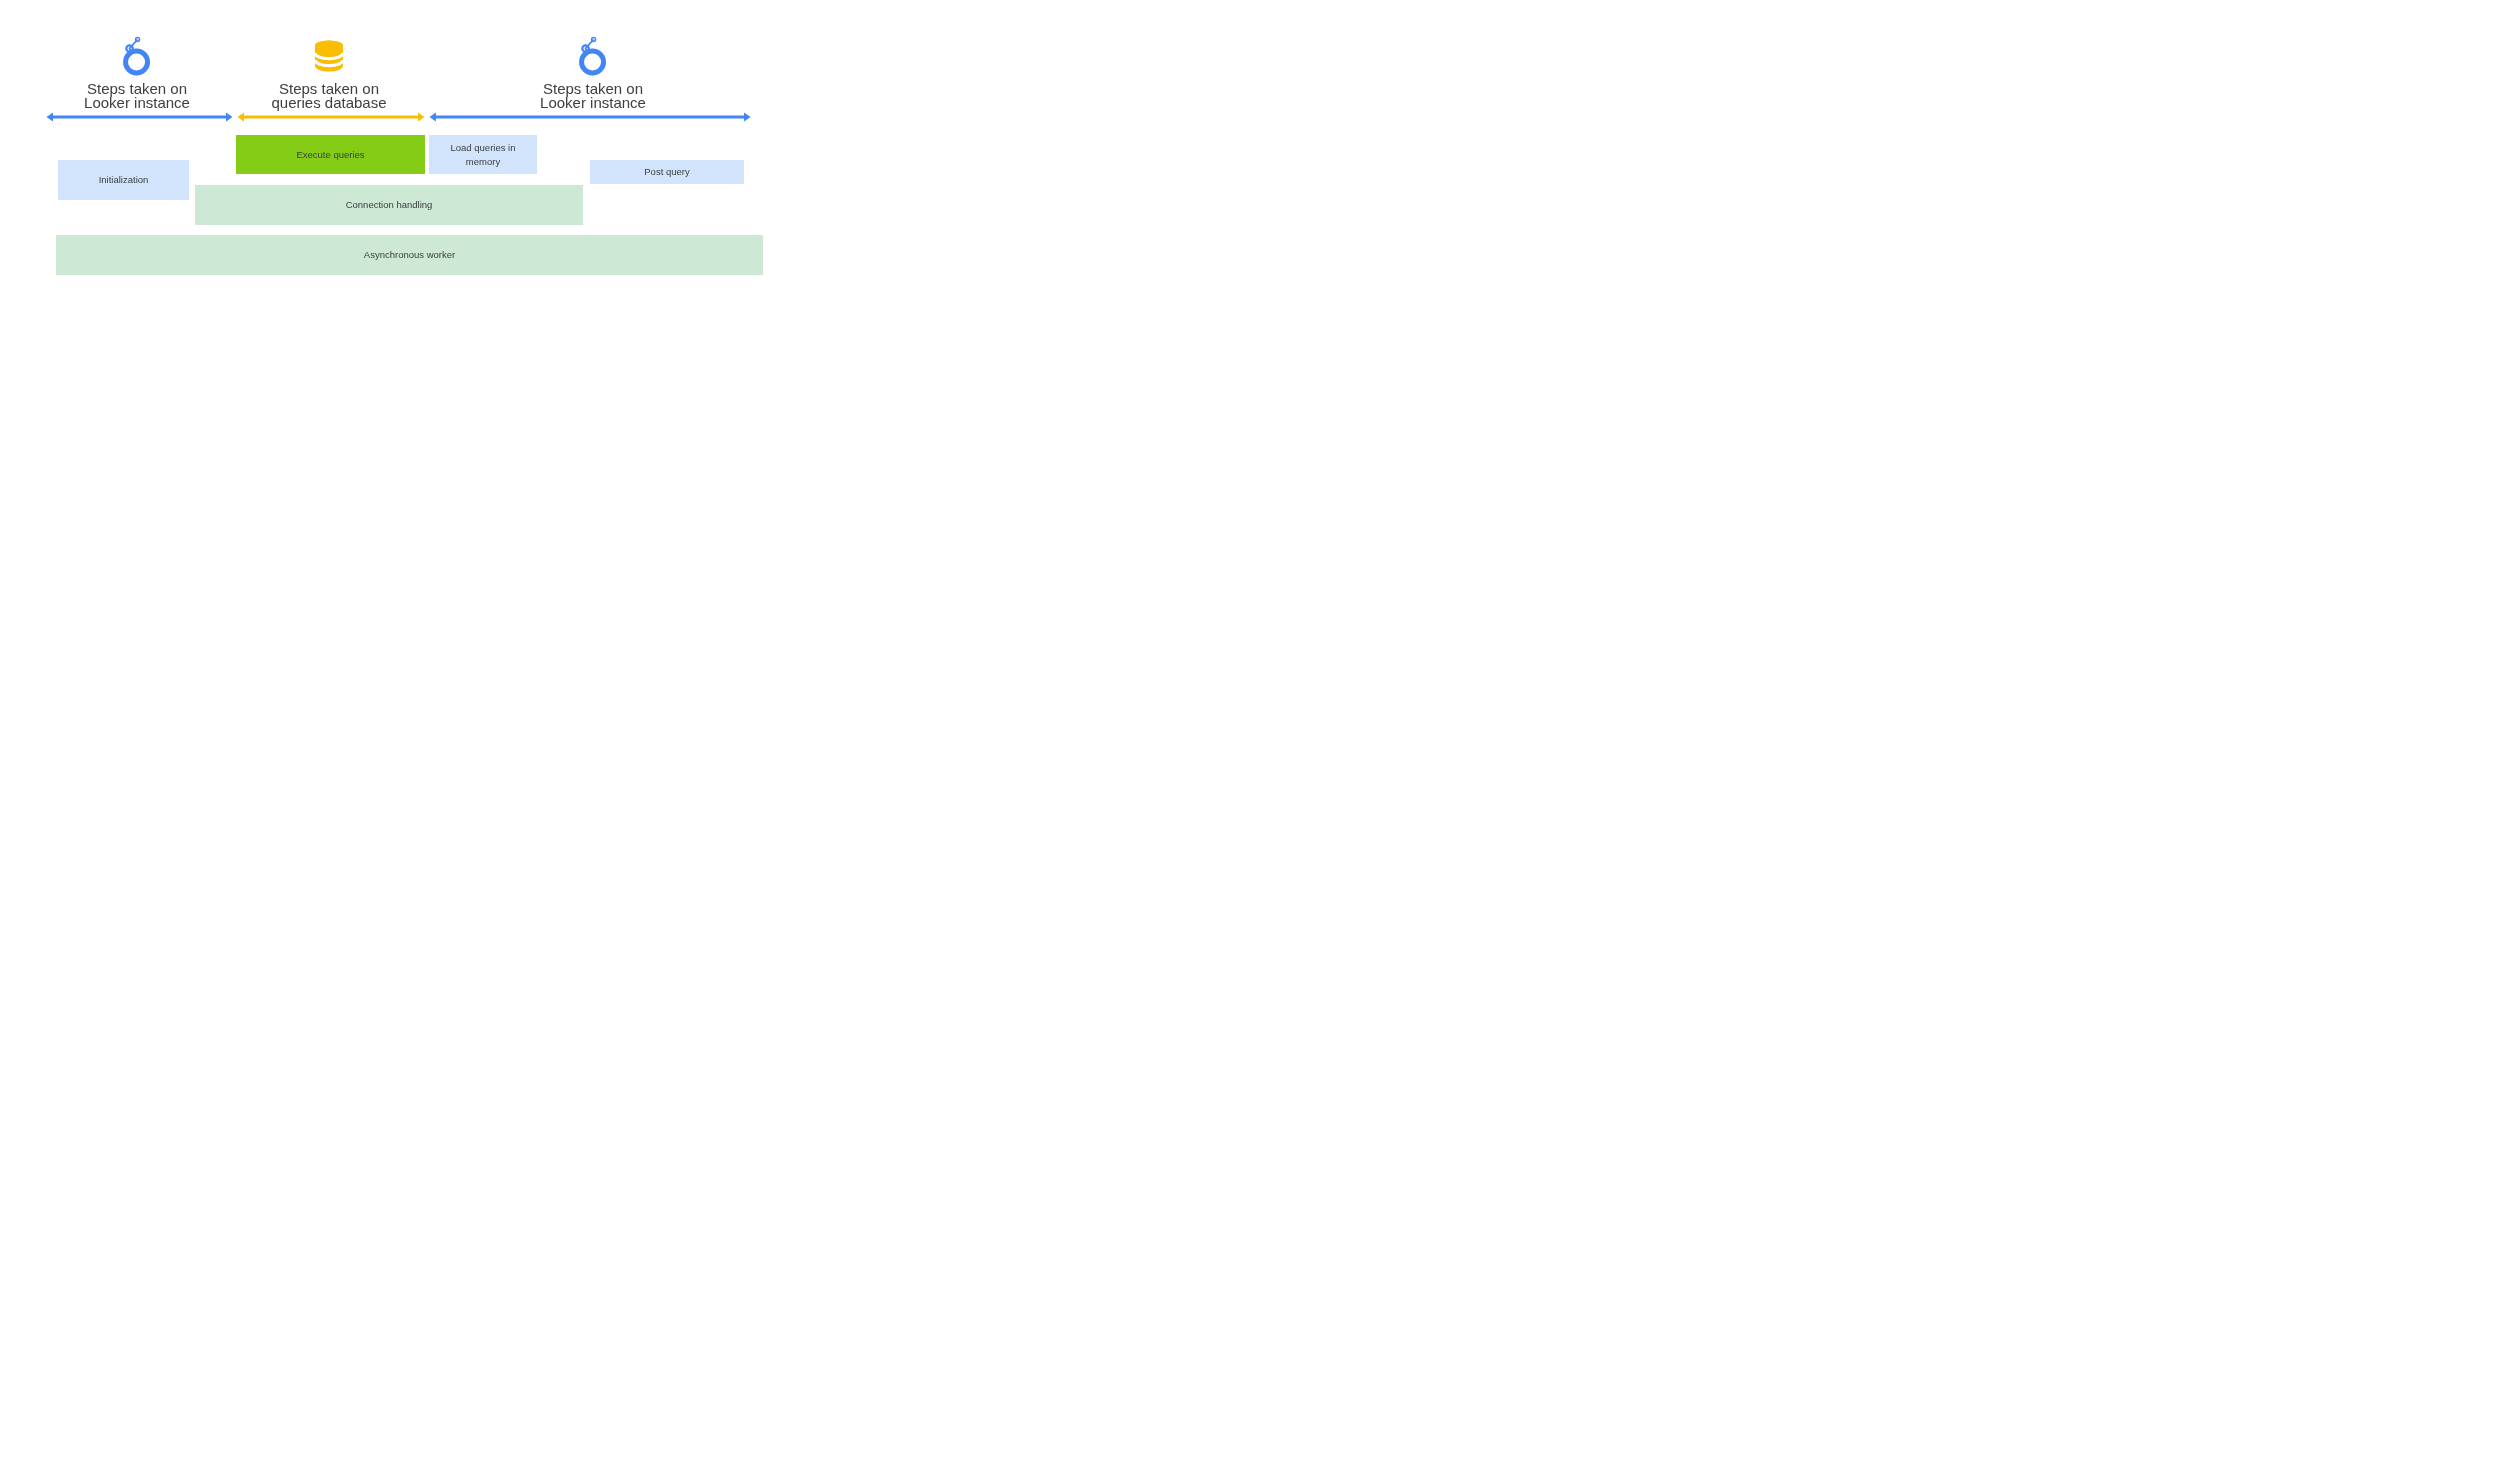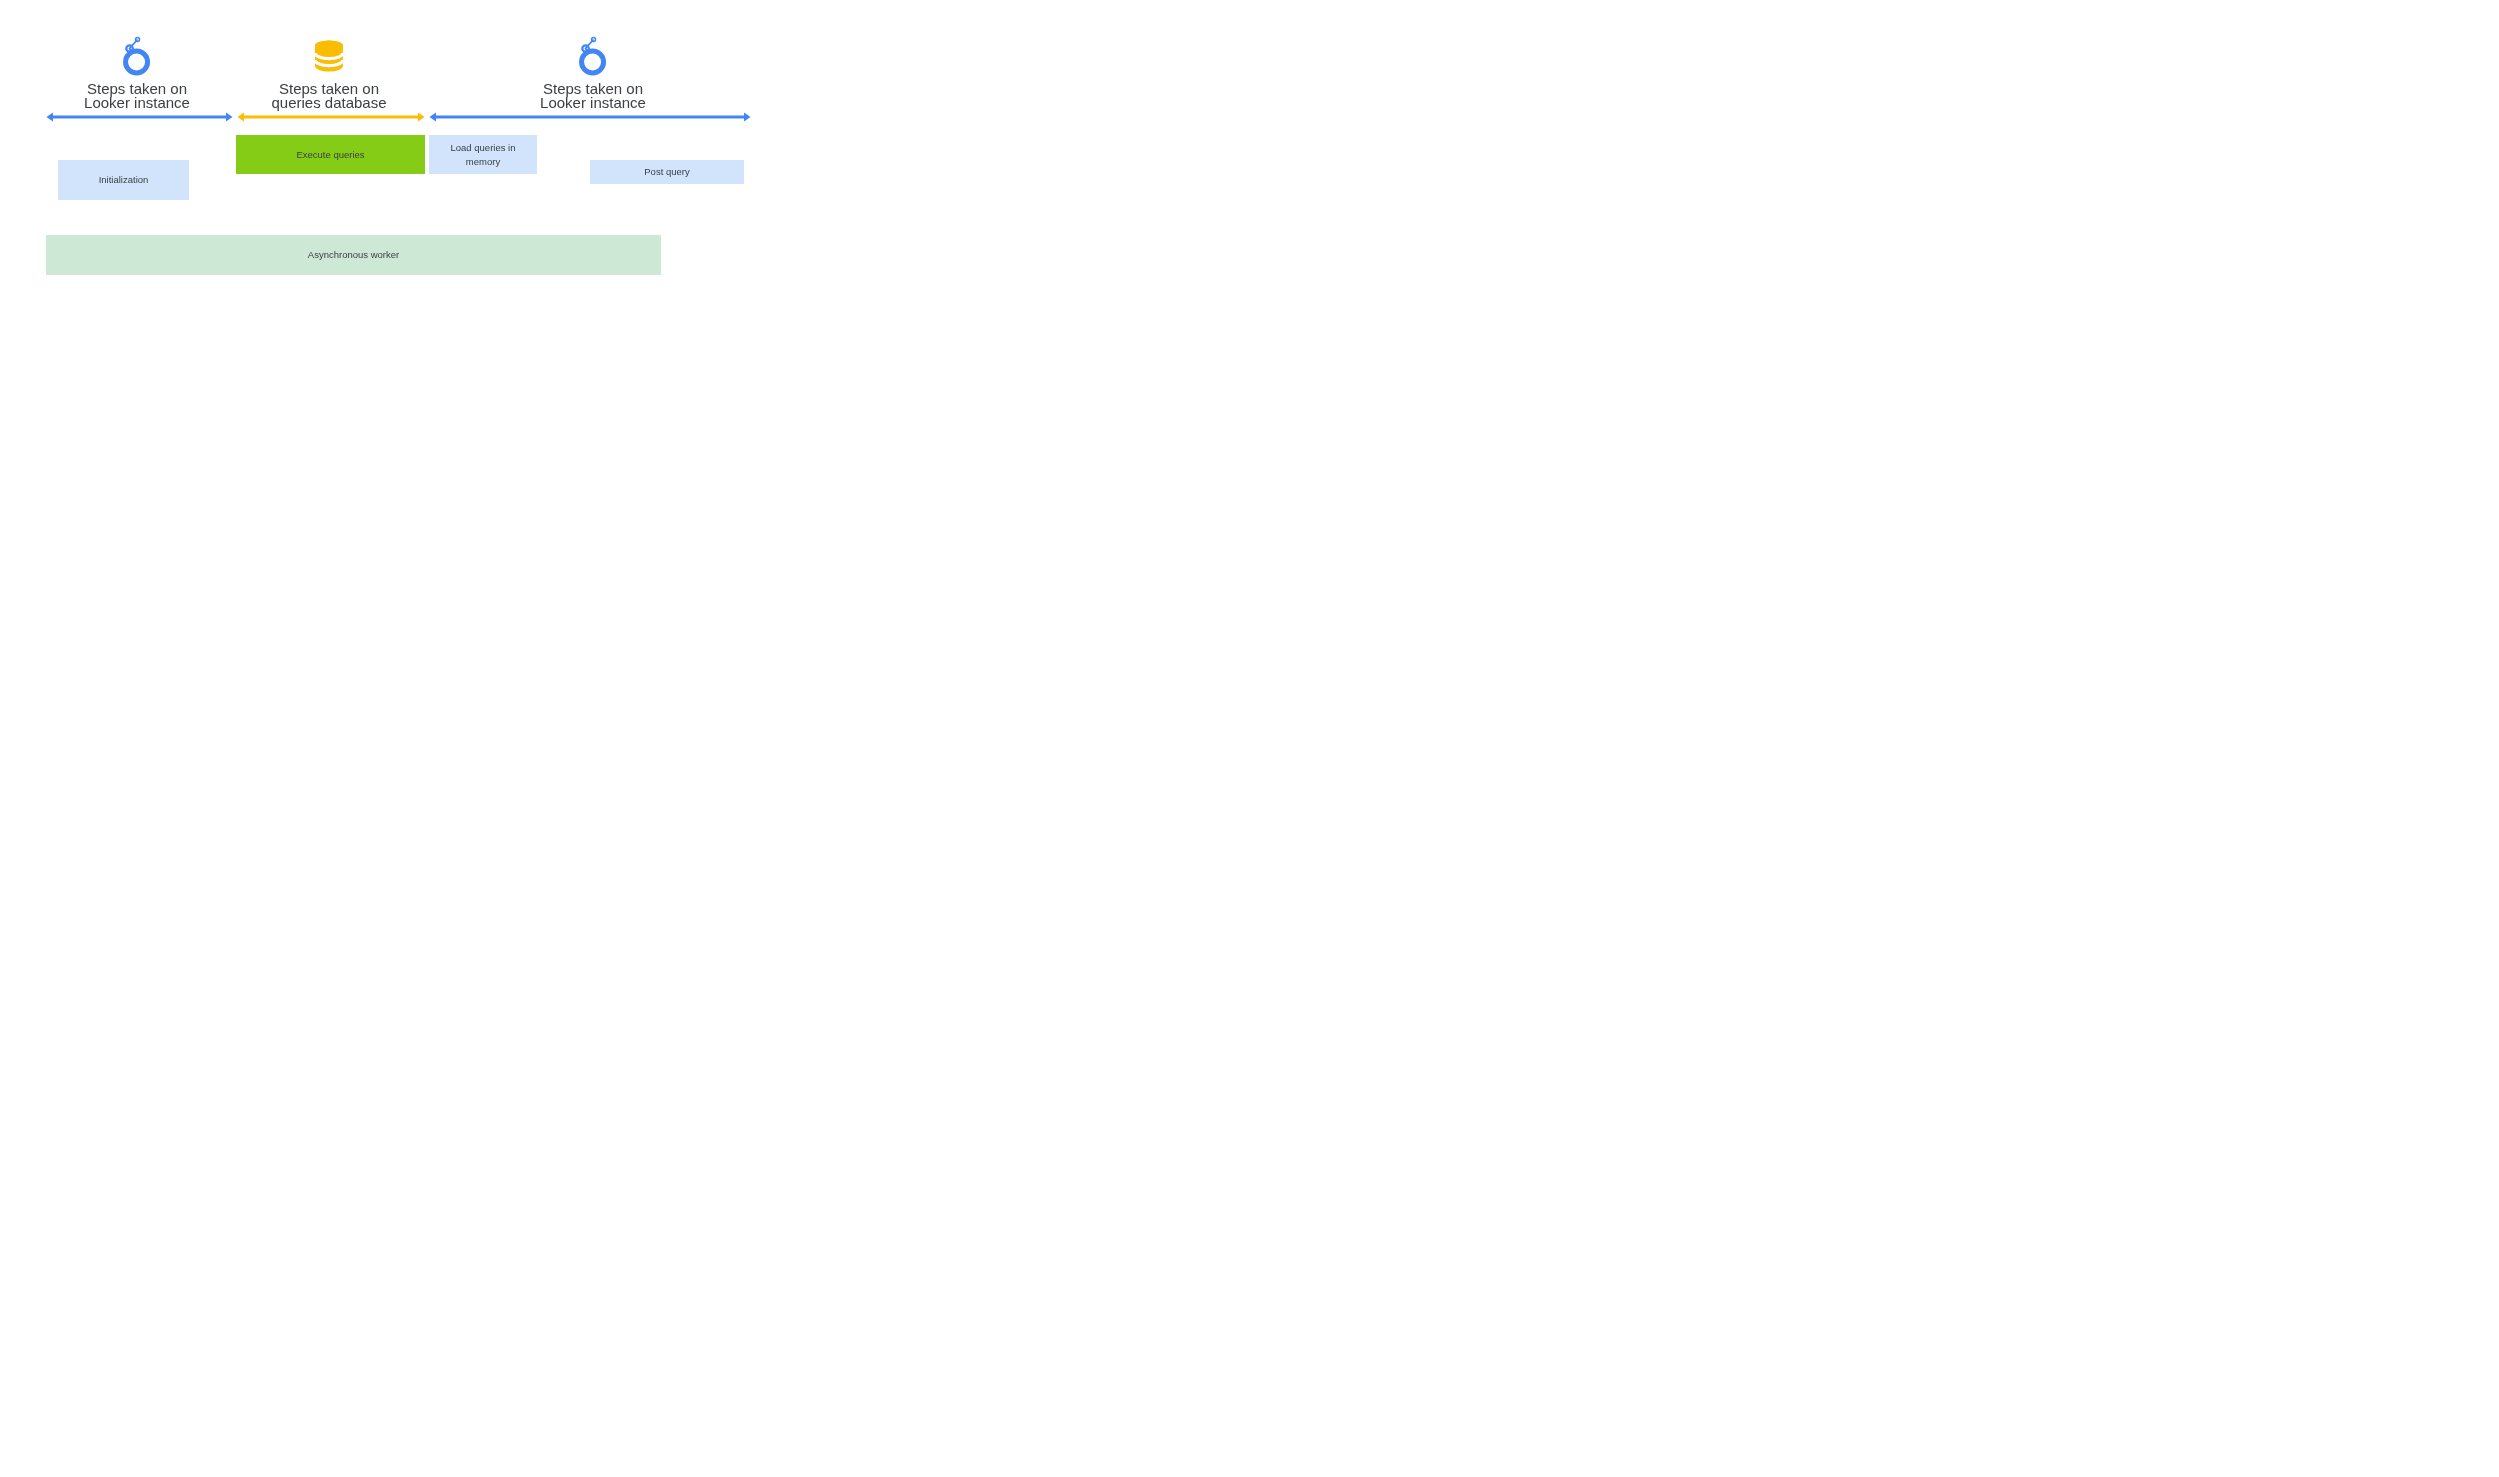--- a/index.html
+++ b/index.html
@@ -135,19 +135,22 @@
   </div>
 
   <div class="box" style="left: 58px; top: 160px; width: 131px; height: 40px; background-color: rgb(210, 227, 252); justify-content: center;">
     <span class="box-label">Initialization</span>
   </div>
 
   <div class="box" style="left: 590px; top: 160px; width: 154px; height: 24px; background-color: rgb(210, 227, 252);">
     <span class="box-label">Post query</span>
   </div>
 
+  <div class="box" style="left: 195px; top: 185px; width: 388px; height: 40px; background-color: rgb(206, 232, 214);">
+    <span class="box-label">Connection handling</span>
+  </div>
 
-  <div class="box" style="left: 46px; top: 235px; width: 615px; height: 40px; background-color: rgb(206, 232, 214);">
+  <div class="box" style="left: 56px; top: 235px; width: 707px; height: 40px; background-color: rgb(206, 232, 214);">
     <span class="box-label">Asynchronous worker</span>
   </div>
 
 </div>
 
 
 </body></html>

